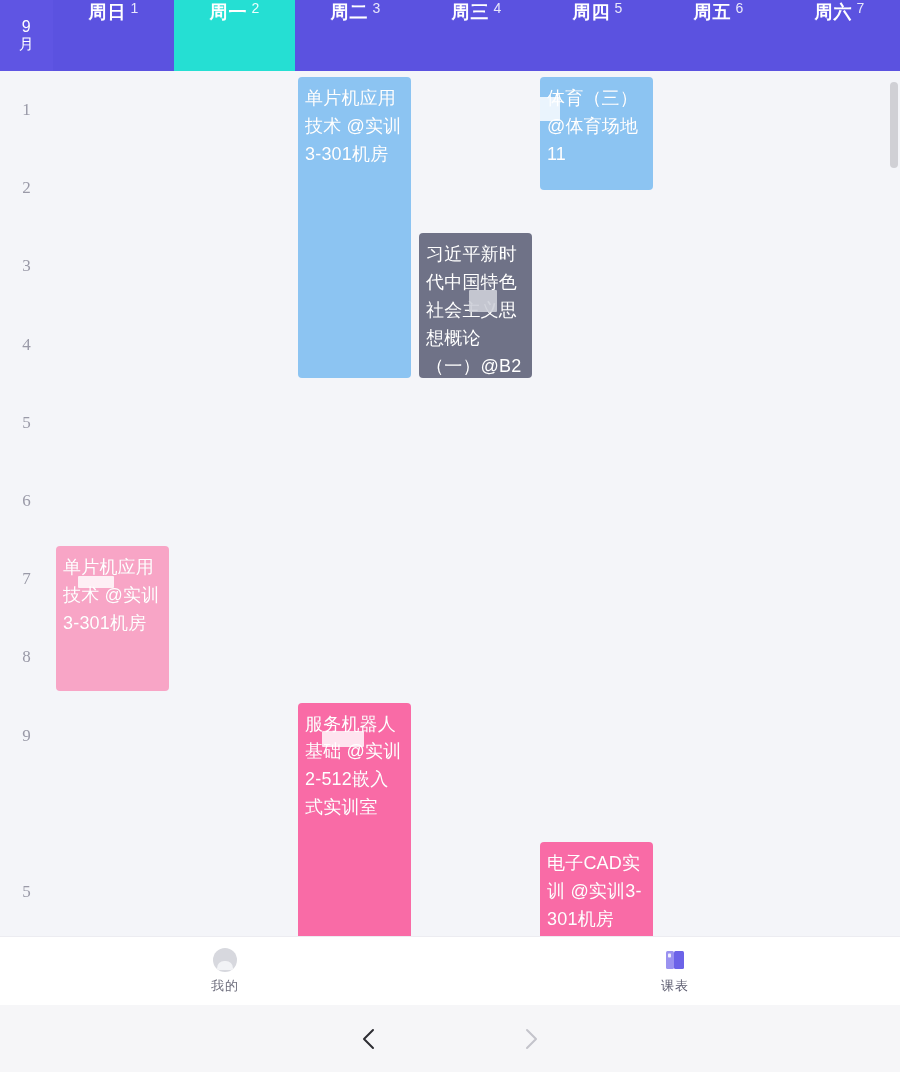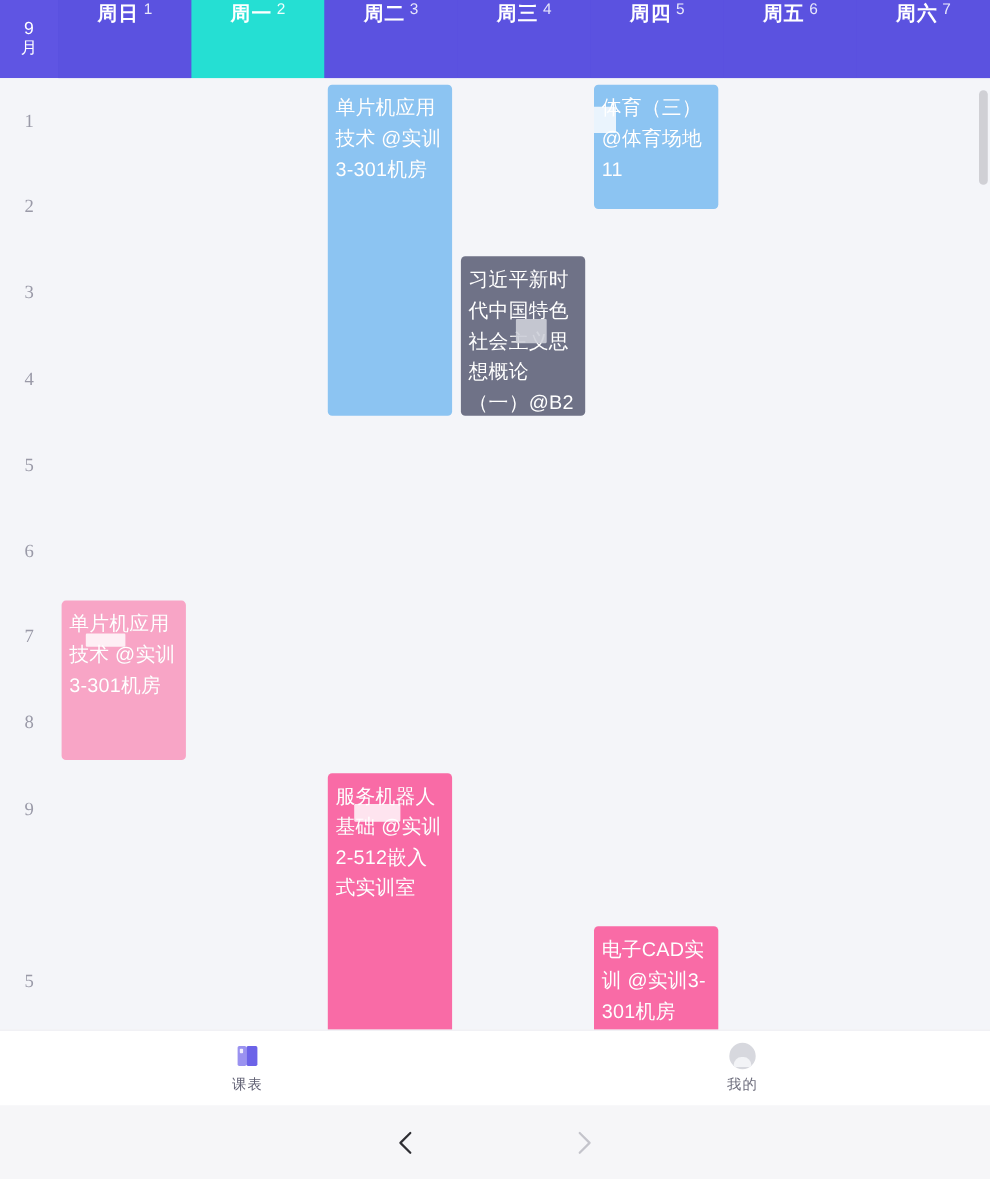--- a/index.html
+++ b/index.html
@@ -275,34 +275,34 @@
             <span class="c-body">电子CAD实训 @实训3-301机房</span>
           </div>
         </div>
         <div class="col" style="left: 726px;"></div>
       </div>
   </div>
 
   <div class="scrollbar"></div>
 
   <div class="tabbar">
+    <div class="tab">
+      <span class="icon-avatar"></span>
+      <span class="t-label">我的</span>
+    </div>
     <div class="tab active">
       <span class="icon-book">
         <svg width="24" height="24" viewBox="0 0 24 24">
           <rect x="3" y="3" width="8" height="18" rx="1.5" fill="#9a92f0"></rect>
           <rect x="11" y="3" width="10" height="18" rx="1.5" fill="#6c63e8"></rect>
           <rect x="5" y="5.5" width="3" height="4" rx="0.8" fill="#ffffff" opacity="0.85"></rect>
         </svg>
       </span>
       <span class="t-label">课表</span>
     </div>
-    <div class="tab">
-      <span class="icon-avatar"></span>
-      <span class="t-label">我的</span>
-    </div>
   </div>
 
   <div class="sysnav">
     <div class="navbtn">
       <svg width="22" height="26" viewBox="0 0 22 26">
         <polyline points="14,4 5,13 14,22" fill="none" stroke="#2e2e33" stroke-width="2" stroke-linecap="round" stroke-linejoin="round"></polyline>
       </svg>
     </div>
     <div class="navbtn">
       <svg width="22" height="26" viewBox="0 0 22 26">

